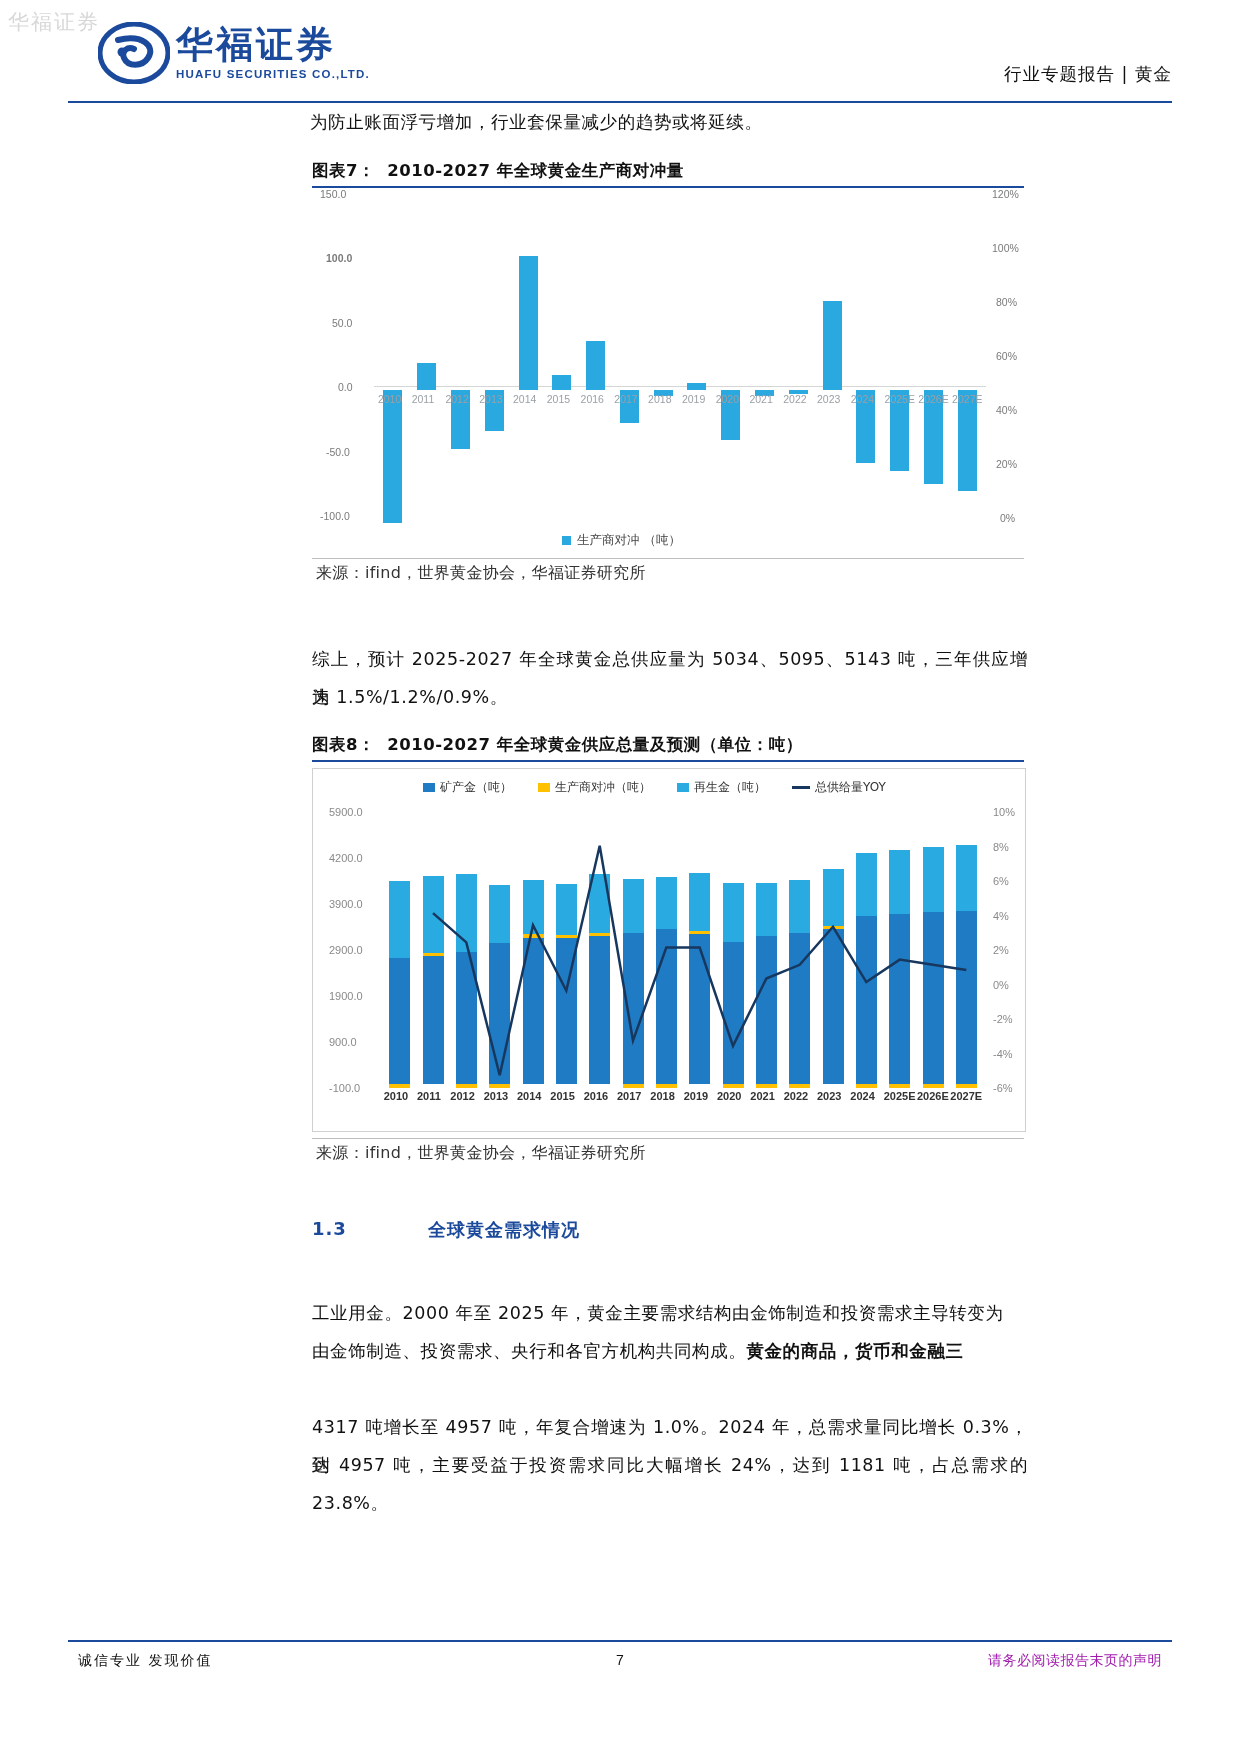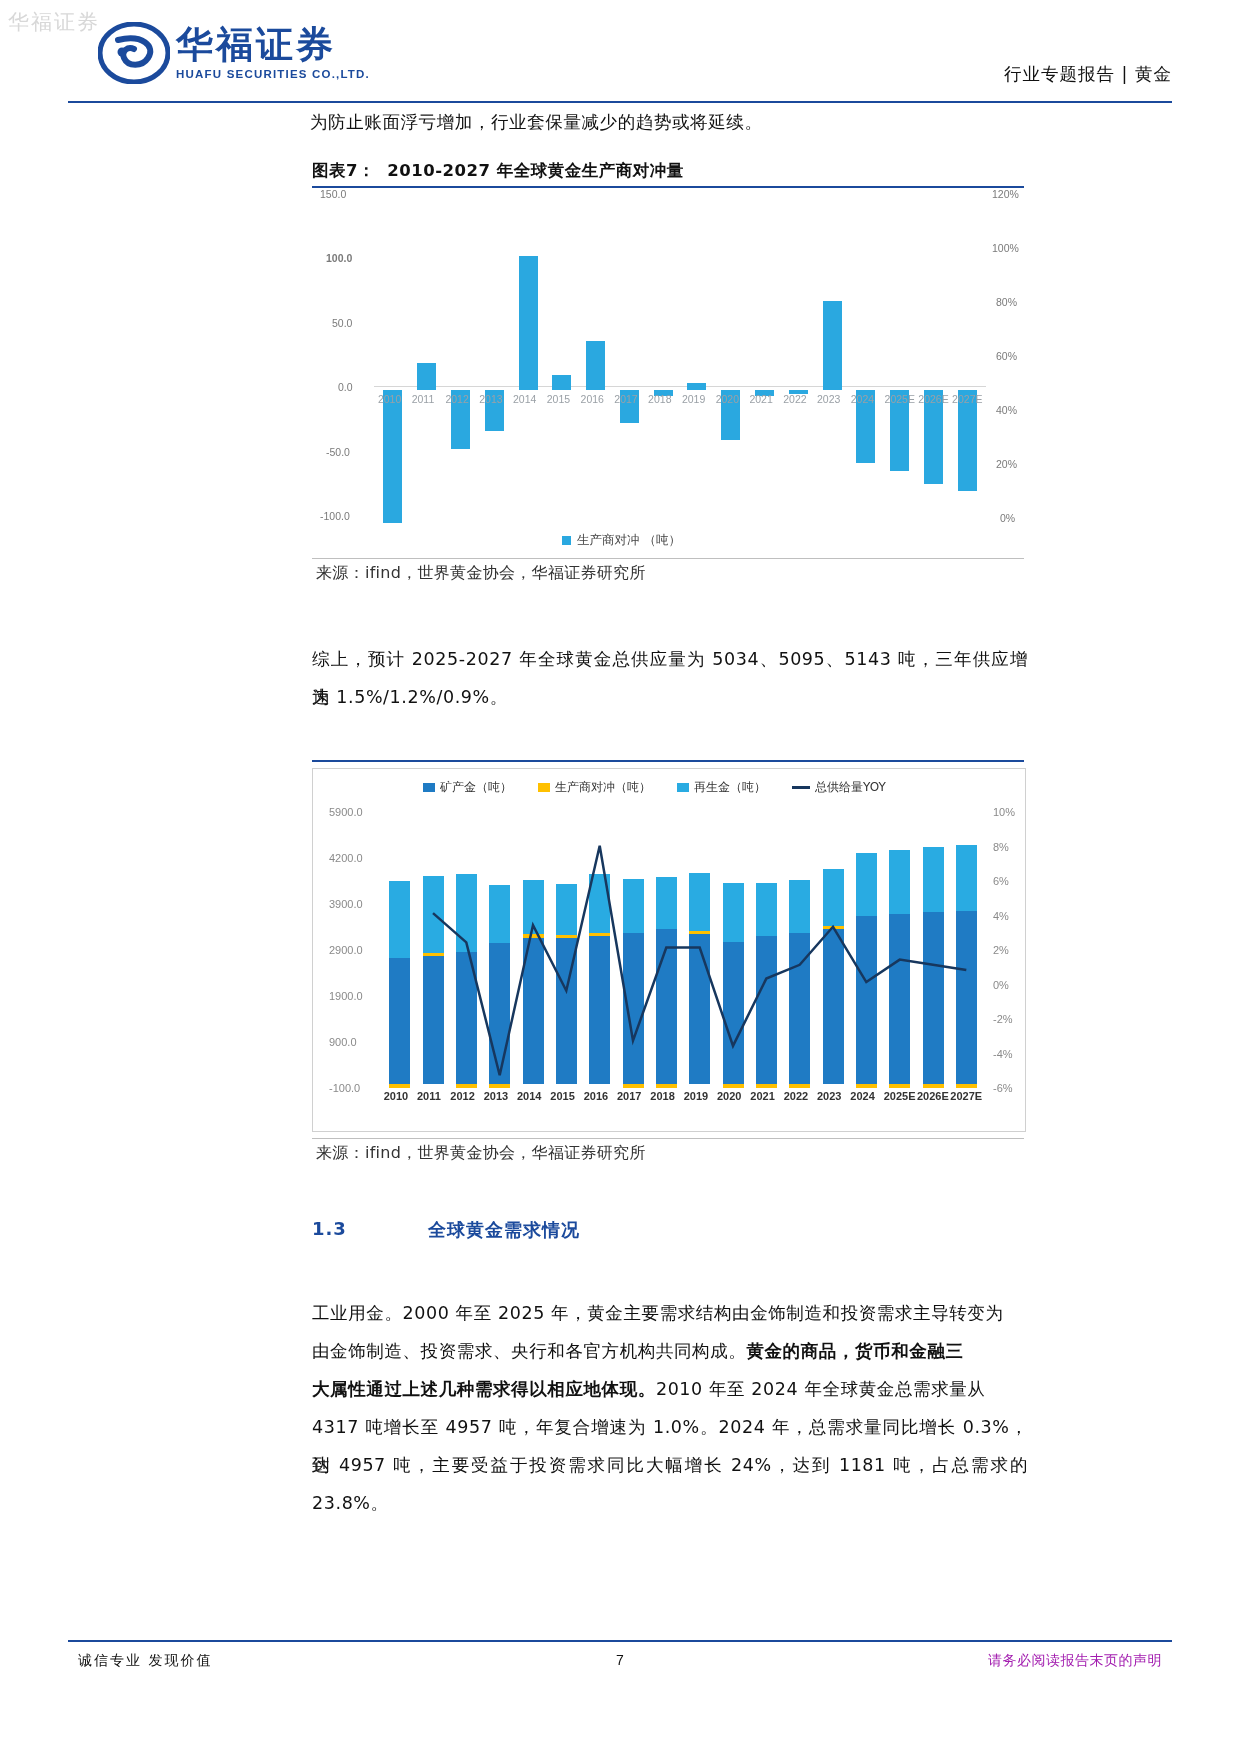--- a/index.html
+++ b/index.html
@@ -212,20 +212,24 @@
       <span>生产商对冲 （吨）</span>
     </div>
   </div>
 
   <div class="src-rule" style="left:312px;top:558px;width:712px;"></div>
   <div class="source" style="left:316px;top:563px;">来源：ifind，世界黄金协会，华福证券研究所</div>
 
   <div class="para" style="left:312px;top:640px;width:716px;">综上，预计 2025-2027 年全球黄金总供应量为 5034、5095、5143 吨，三年供应增速</div>
   <div class="para" style="left:312px;top:678px;width:716px;">为 1.5%/1.2%/0.9%。</div>
 
+  <div class="fig-title" style="left:312px;top:734px;">
+    <span>图表8：</span>
+    <span style="margin-left:6px;">2010-2027 年全球黄金供应总量及预测（单位：吨）</span>
+  </div>
   <div class="fig-rule" style="left:312px;top:760px;width:712px;"></div>
 
   <div class="chart chart-border" id="chart2" style="left:312px;top:768px;width:712px;height:362px;text-align:center;">
 
     <div class="c2-legend" style="left:110px;top:10px;">
       <span class="item">
         <span class="sw" style="background:#1f7bc4"></span>
         <span>矿产金（吨）</span>
       </span>
       <span class="item">
@@ -346,23 +350,20 @@
   <div class="src-rule" style="left:312px;top:1138px;width:712px;"></div>
   <div class="source" style="left:316px;top:1143px;">来源：ifind，世界黄金协会，华福证券研究所</div>
 
   <div class="sec-head" style="left:312px;top:1218px;">1.3</div>
   <div class="sec-head" style="left:428px;top:1218px;">全球黄金需求情况</div>
 
   <div class="para" style="left:312px;top:1294px;width:716px;">工业用金。2000 年至 2025 年，黄金主要需求结构由金饰制造和投资需求主导转变为</div>
   <div class="para" style="left:312px;top:1332px;width:716px;">
     <span>由金饰制造、投资需求、央行和各官方机构共同构成。</span><b class="bold">黄金的商品，货币和金融三</b>
   </div>
-  <div class="para" style="left:312px;top:1370px;width:716px;">
-    <b class="bold">大属性通过上述几种需求得以相应地体现。</b><span>2010 年至 2024 年全球黄金总需求量从</span>
-  </div>
   <div class="para" style="left:312px;top:1408px;width:716px;">4317 吨增长至 4957 吨，年复合增速为 1.0%。2024 年，总需求量同比增长 0.3%，达</div>
   <div class="para" style="left:312px;top:1446px;width:716px;">到 4957 吨，主要受益于投资需求同比大幅增长 24%，达到 1181 吨，占总需求的 23.8%。</div>
 
   <div class="footer-rule"></div>
   <div class="footer-left">诚信专业    发现价值</div>
   <div class="footer-center">7</div>
   <div class="footer-right">请务必阅读报告末页的声明</div>
 
 </div>
 

